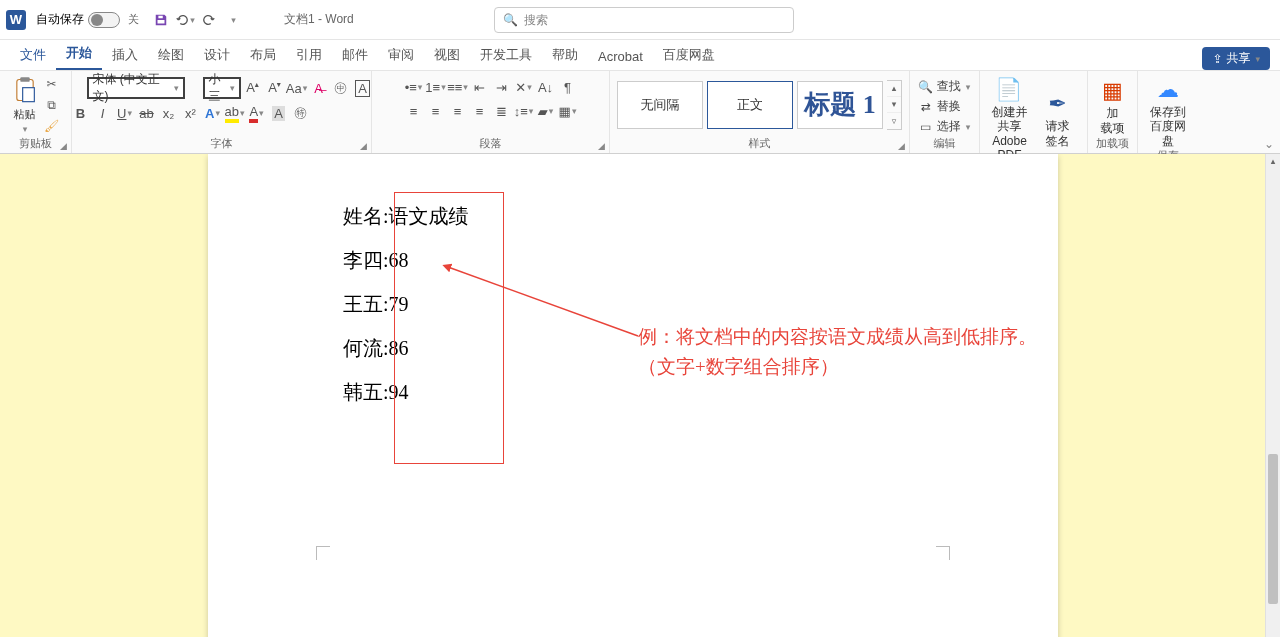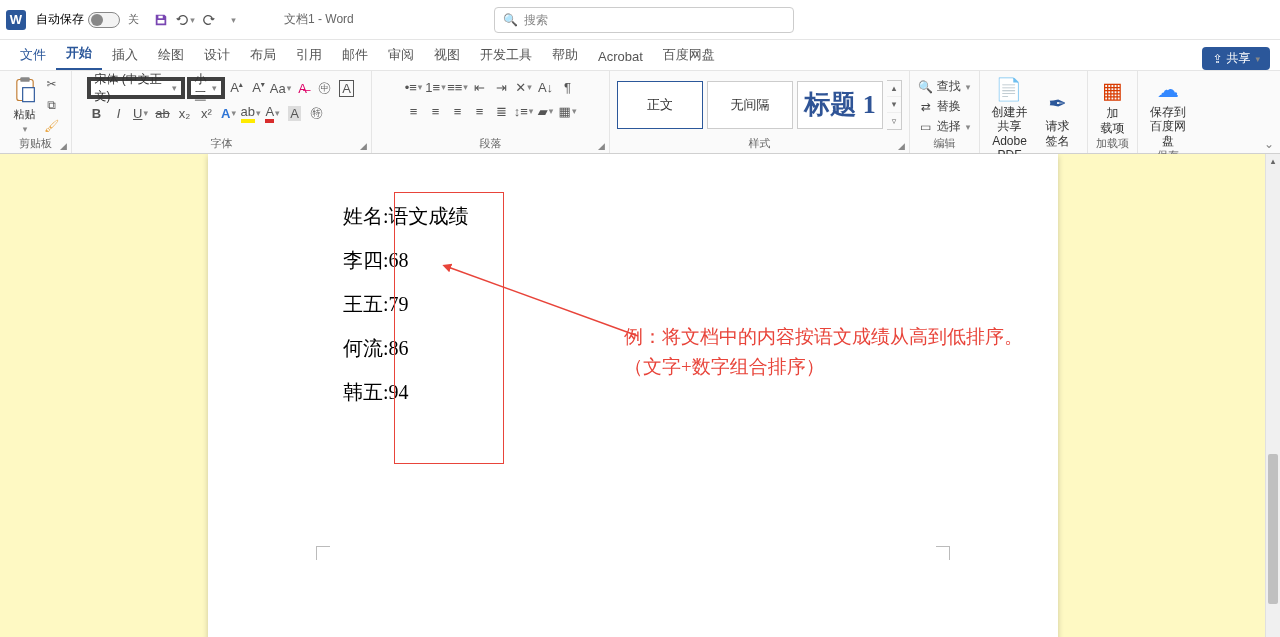--- a/index.html
+++ b/index.html
@@ -28,21 +28,21 @@
   
   .ribbon { height:84px; border-top:1px solid #e5e5e5; border-bottom:1px solid #d0d0d0; background:#fafafa; display:flex; position:relative;}
   .group { border-right:1px solid #e5e5e5; padding:2px 6px 0; display:flex; flex-direction:column; align-items:center; justify-content:space-between; height:100%;}
   .group-body { flex:1; display:flex; align-items:center; gap:4px;}
   .group-label { font-size:11px; color:#666; padding-bottom:2px; display:flex; align-items:center; gap:2px; width:100%; justify-content:center; position:relative;}
   .launcher { position:absolute; right:-2px; bottom:2px; font-size:9px; color:#888; cursor:pointer;}
   .vstack { display:flex; flex-direction:column; align-items:center; gap:2px;}
   .hstack { display:flex; align-items:center; gap:2px;}
   .ico { width:20px; height:20px; display:flex; align-items:center; justify-content:center; color:#555; cursor:pointer; border-radius:3px; font-size:13px;}
   .ico-sm { width:18px; height:18px; font-size:12px;}
-  .combo { height:22px; border:4px solid #404040; background:#fff; display:flex; align-items:center; padding:0 4px; font-size:12px; color:#333; cursor:pointer;}
+  .combo { height:22px; border:2px solid #404040; background:#fff; display:flex; align-items:center; padding:0 4px; font-size:12px; color:#333; cursor:pointer;margin-left:16px;}
   .combo .caret { margin-left:4px; font-size:9px; color:#888;}
   .big-btn { width:44px; display:flex; flex-direction:column; align-items:center; gap:2px; cursor:pointer; padding-top:4px;}
   .big-btn .bicon { font-size:22px; color:#2b579a;}
   .big-btn .blabel { font-size:12px; text-align:center; line-height:1.2;}
   
   .styles-gallery { display:flex; gap:4px; align-items:center;}
   .style-card { width:86px; height:48px; border:1px solid #ccc; background:#fff; display:flex; align-items:center; justify-content:center; font-size:13px; cursor:pointer;}
   .style-card.sel { border:1px solid #2b579a;}
   .style-heading { font-family:"SimSun","宋体"; font-size:26px; color:#2f5496; font-weight:bold;}
   .gallery-scroll { display:flex; flex-direction:column; border:1px solid #ccc; border-left:none;}
@@ -298,25 +298,25 @@
     </div>
     <div class="group-label">
         <span>段落</span>
         <span class="launcher">◢</span>
       </div>
   </div>
 
   <div class="group" style="width:300px">
     <div class="group-body">
       <div class="styles-gallery">
+        <div class="style-card">
+            <span>无间隔</span>
+          </div>
         <div class="style-card sel">
             <span>正文</span>
-          </div>
-        <div class="style-card">
-            <span>无间隔</span>
           </div>
         <div class="style-card">
             <span class="style-heading">标题 1</span>
           </div>
         <div class="gallery-scroll">
           <div class="sbtn">▴</div>
           <div class="sbtn">▾</div>
           <div class="sbtn">▿</div>
         </div>
       </div>
@@ -410,21 +410,21 @@
 
     <svg class="arrow-svg" width="850" height="620">
       <defs>
           <marker id="ah" markerWidth="10" markerHeight="10" refX="2" refY="3" orient="auto">
             <path d="M0,0 L6,3 L0,6 Z" fill="#e8443a"></path>
           </marker>
         </defs>
       <line x1="430" y1="182" x2="240" y2="113" stroke="#e8443a" stroke-width="1.5" marker-end="url(#ah)"></line>
     </svg>
 
-    <div class="anno-text" style="left:416px;top:168px">
+    <div class="anno-text" style="left:430px;top:168px">
       <div>例：将文档中的内容按语文成绩从高到低排序。</div>
       <div>（文字+数字组合排序）</div>
     </div>
 
     <div class="page-corner c1"></div>
     <div class="page-corner c2"></div>
   </div>
 </div>
 
 <div class="vscroll">

